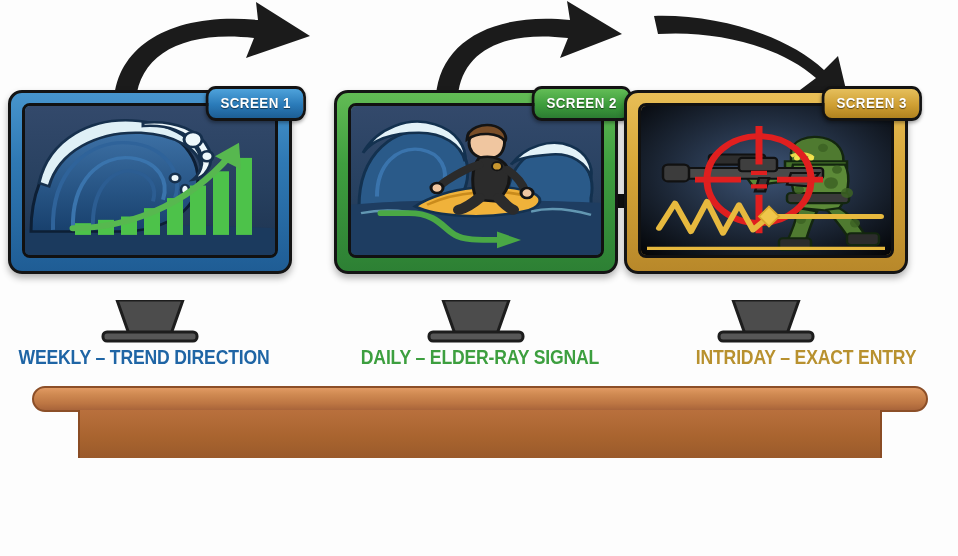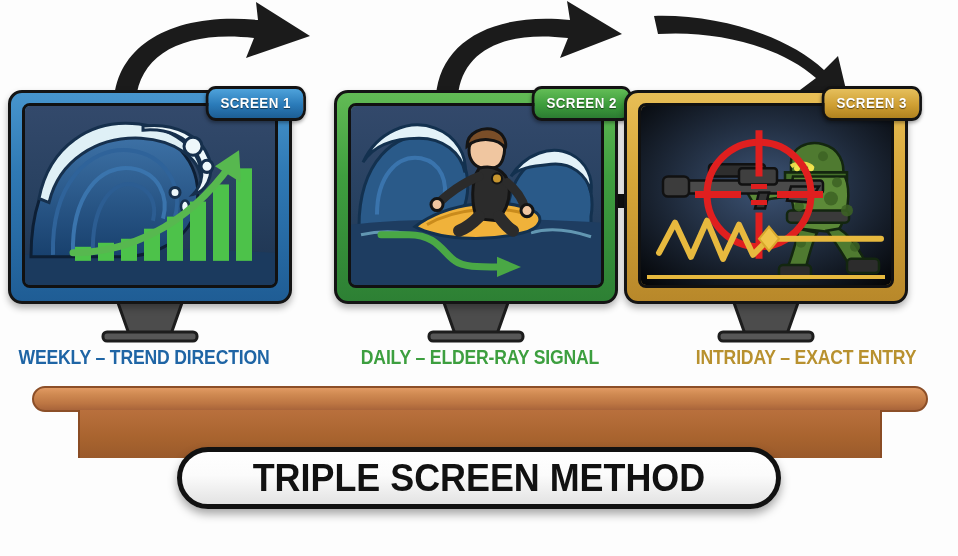--- a/index.html
+++ b/index.html
@@ -18,21 +18,21 @@
 
   
   #connector{position:absolute;left:604px;top:180px;width:66px;height:42px;}
 
   
   .unit{position:absolute;top:72px;width:300px;height:270px;}
   #unit1{left:0px;}
   #unit2{left:326px;}
   #unit3{left:616px;}
 
-  .monitor{position:absolute;left:8px;top:18px;width:284px;height:214px;}
+  .monitor{position:absolute;left:8px;top:18px;width:284px;height:184px;}
   .bezel{
     position:absolute;inset:0;border-radius:14px;
     border:3px solid #141414;
     box-shadow:0 4px 7px rgba(0,0,0,.30);
   }
   .inner-ring{
     position:absolute;left:14px;top:13px;right:14px;bottom:16px;
     border-radius:8px;border:3px solid #111;overflow:hidden;
   }
   .screen{position:absolute;inset:0;overflow:hidden;}
@@ -323,17 +323,14 @@
 
   <div class="caption" id="cap1">WEEKLY – TREND DIRECTION</div>
   <div class="caption" id="cap2">DAILY – ELDER-RAY SIGNAL</div>
   <div class="caption" id="cap3">INTRIDAY – EXACT ENTRY</div>
 
   <div id="shelf">
     <div class="shelf-top"></div>
     <div class="shelf-body"></div>
   </div>
 
-  <div id="title-pill">
-    <span>TRIPLE SCREEN METHOD</span>
-  </div>
 
 </div>
 
 </body></html>

